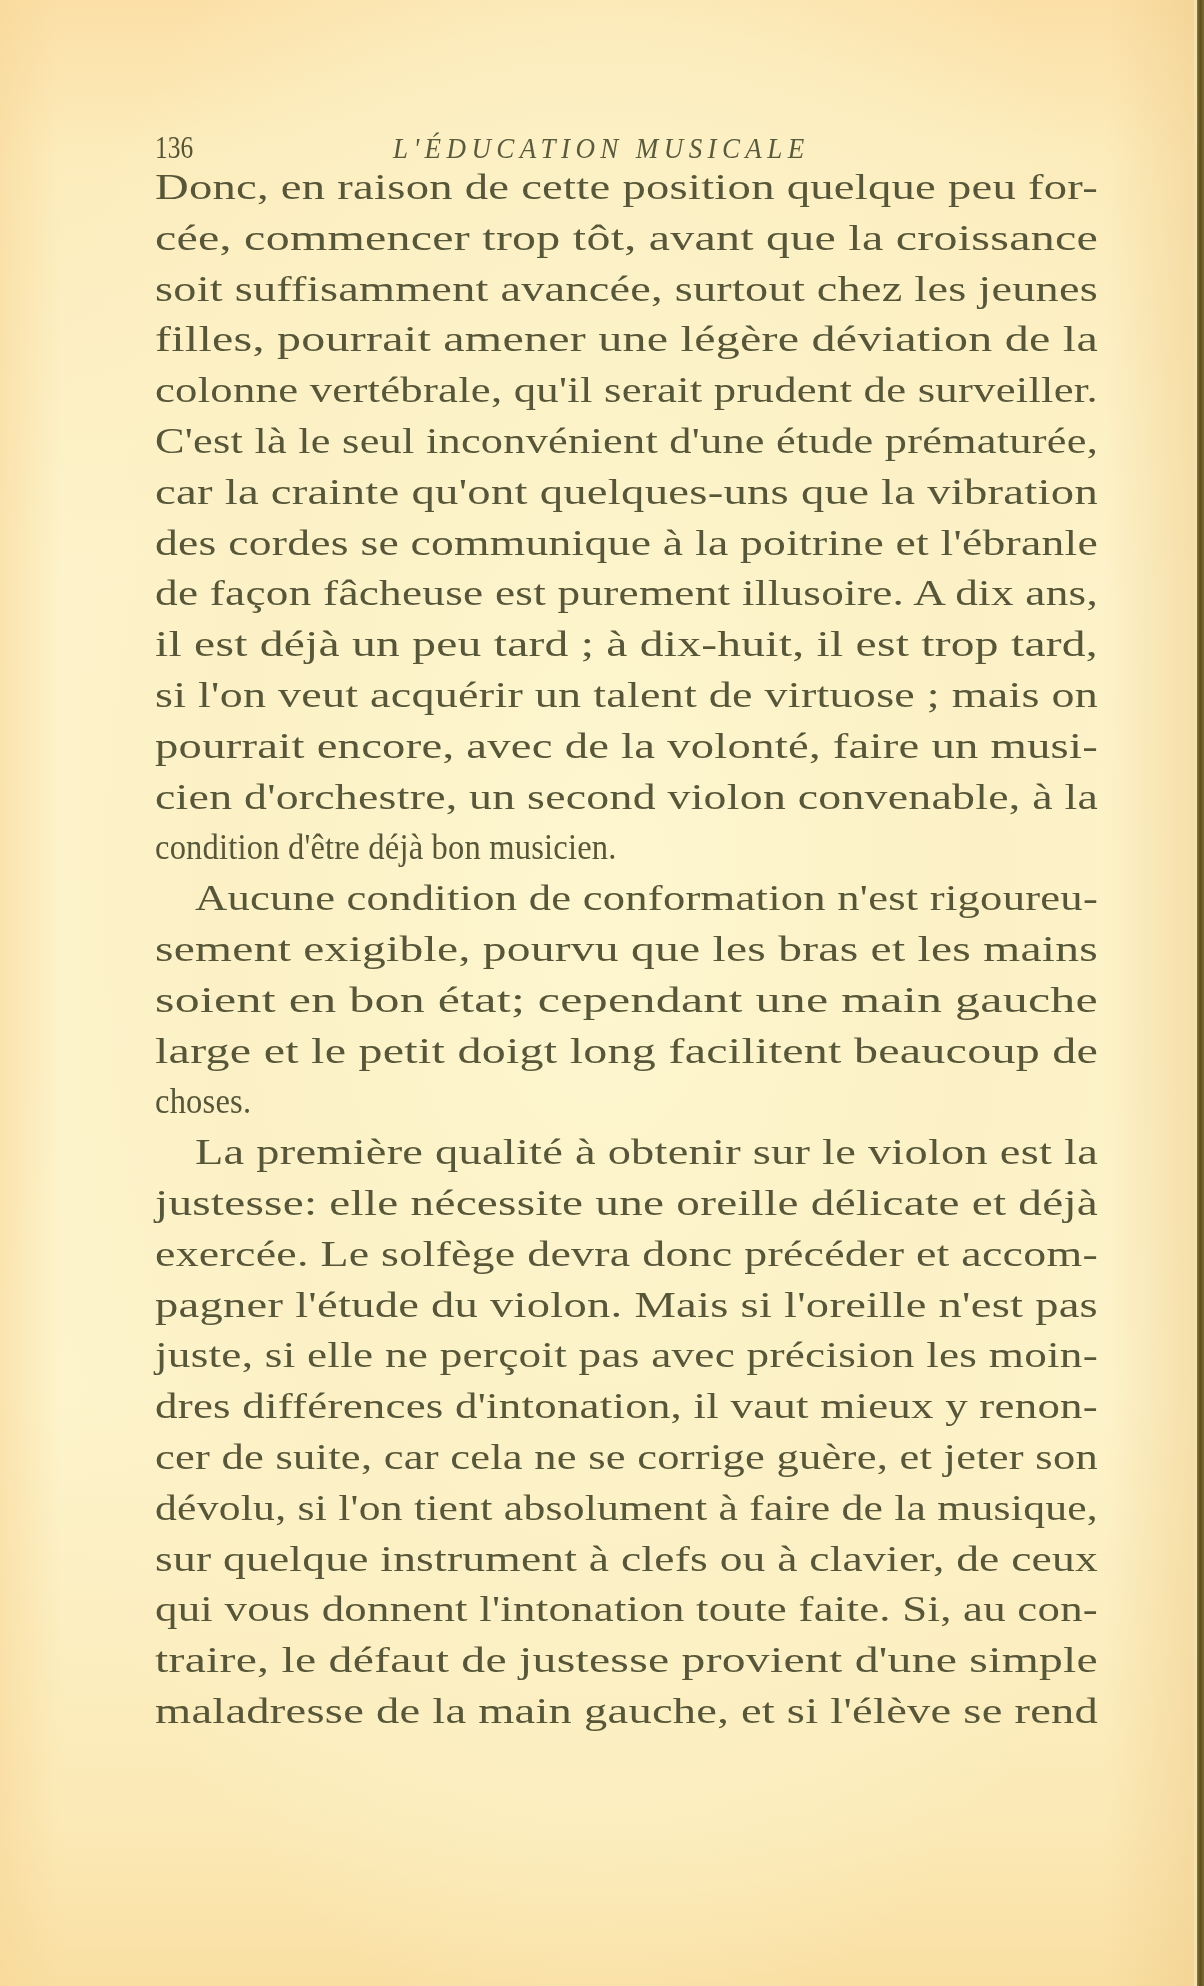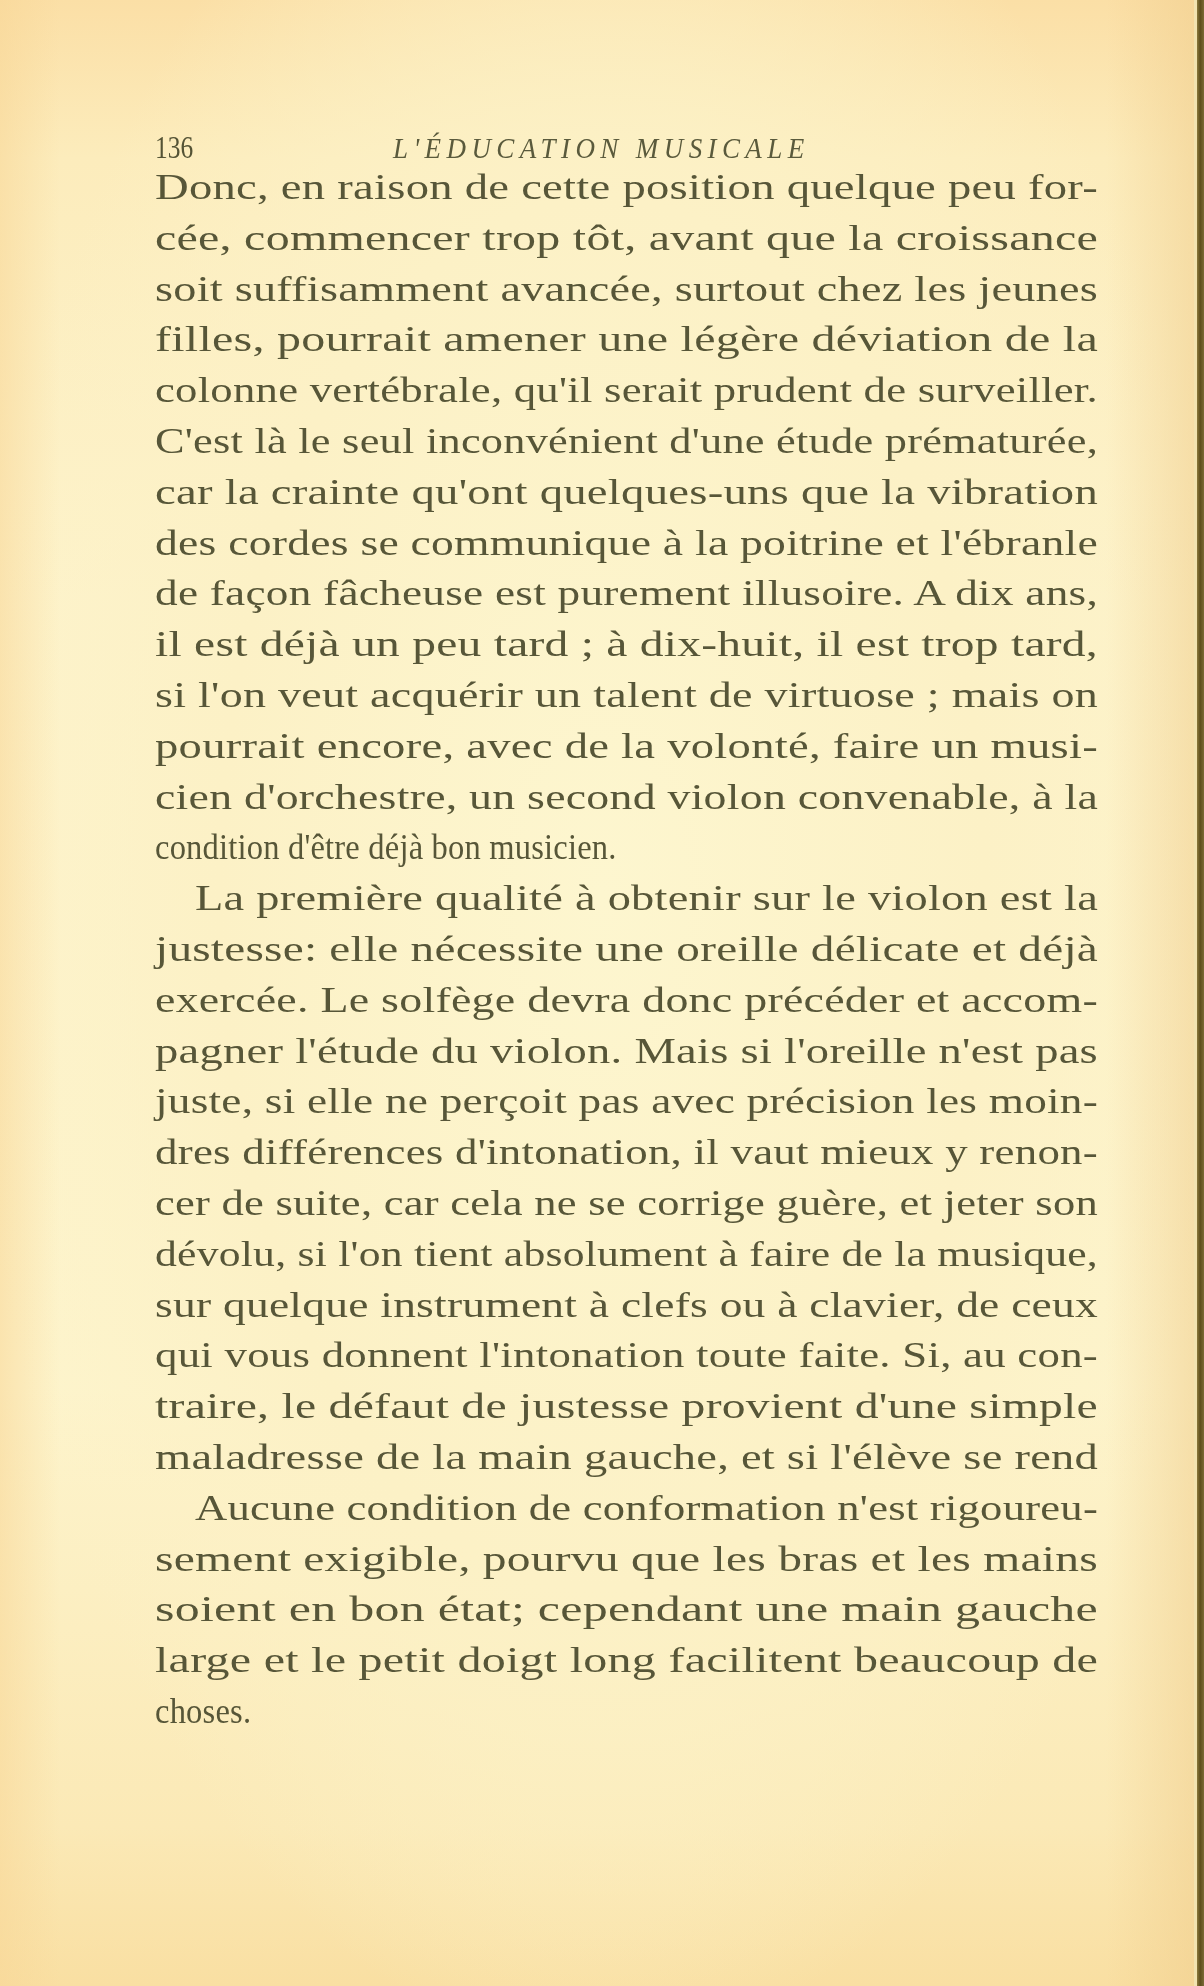--- a/index.html
+++ b/index.html
@@ -131,34 +131,34 @@
     <span class="line" style="display: block; text-align: left; text-align-last: left; white-space: nowrap; transform-origin: left center; transform: scaleX(1.3024);">des cordes se communique à la poitrine et l'ébranle</span>
     <span class="line" style="display: block; text-align: left; text-align-last: left; white-space: nowrap; transform-origin: left center; transform: scaleX(1.2924);">de façon fâcheuse est purement illusoire. A dix ans,</span>
     <span class="line" style="display: block; text-align: left; text-align-last: left; white-space: nowrap; transform-origin: left center; transform: scaleX(1.3563);">il est déjà un peu tard ; à dix-huit, il est trop tard,</span>
     <span class="line" style="display: block; text-align: left; text-align-last: left; white-space: nowrap; transform-origin: left center; transform: scaleX(1.3157);">si l'on veut acquérir un talent de virtuose ; mais on</span>
     <span class="line" style="display: block; text-align: left; text-align-last: left; white-space: nowrap; transform-origin: left center; transform: scaleX(1.332);">pourrait encore, avec de la volonté, faire un musi-</span>
     <span class="line" style="display: block; text-align: left; text-align-last: left; white-space: nowrap; transform-origin: left center; transform: scaleX(1.3077);">cien d'orchestre, un second violon convenable, à la</span>
     <span class="line last" style="display: block; text-align: left; text-align-last: left; white-space: nowrap; transform-origin: left center; transform: scaleX(0.93);">condition d'être déjà bon musicien.</span>
   </div>
 
   <div>
+    <span class="line indent" style="display: block; text-align: left; text-align-last: left; white-space: nowrap; transform-origin: left center; transform: scaleX(1.2738); padding-left: 0px; margin-left: 40px;">Aucune condition de conformation n'est rigoureu-</span>
+    <span class="line" style="display: block; text-align: left; text-align-last: left; white-space: nowrap; transform-origin: left center; transform: scaleX(1.3567);">sement exigible, pourvu que les bras et les mains</span>
+    <span class="line" style="display: block; text-align: left; text-align-last: left; white-space: nowrap; transform-origin: left center; transform: scaleX(1.4264);">soient en bon état; cependant une main gauche</span>
+    <span class="line" style="display: block; text-align: left; text-align-last: left; white-space: nowrap; transform-origin: left center; transform: scaleX(1.3708);">large et le petit doigt long facilitent beaucoup de</span>
+    <span class="line last" style="display: block; text-align: left; text-align-last: left; white-space: nowrap; transform-origin: left center; transform: scaleX(0.93);">choses.</span>
+  </div>
+
+  <div>
     <span class="line indent" style="display: block; text-align: left; text-align-last: left; white-space: nowrap; transform-origin: left center; transform: scaleX(1.3249); padding-left: 0px; margin-left: 40px;">La première qualité à obtenir sur le violon est la</span>
     <span class="line" style="display: block; text-align: left; text-align-last: left; white-space: nowrap; transform-origin: left center; transform: scaleX(1.3479);">justesse: elle nécessite une oreille délicate et déjà</span>
     <span class="line" style="display: block; text-align: left; text-align-last: left; white-space: nowrap; transform-origin: left center; transform: scaleX(1.3114);">exercée. Le solfège devra donc précéder et accom-</span>
     <span class="line" style="display: block; text-align: left; text-align-last: left; white-space: nowrap; transform-origin: left center; transform: scaleX(1.3301);">pagner l'étude du violon. Mais si l'oreille n'est pas</span>
     <span class="line" style="display: block; text-align: left; text-align-last: left; white-space: nowrap; transform-origin: left center; transform: scaleX(1.2918);">juste, si elle ne perçoit pas avec précision les moin-</span>
     <span class="line" style="display: block; text-align: left; text-align-last: left; white-space: nowrap; transform-origin: left center; transform: scaleX(1.2821);">dres différences d'intonation, il vaut mieux y renon-</span>
     <span class="line" style="display: block; text-align: left; text-align-last: left; white-space: nowrap; transform-origin: left center; transform: scaleX(1.2727);">cer de suite, car cela ne se corrige guère, et jeter son</span>
     <span class="line" style="display: block; text-align: left; text-align-last: left; white-space: nowrap; transform-origin: left center; transform: scaleX(1.2457);">dévolu, si l'on tient absolument à faire de la musique,</span>
     <span class="line" style="display: block; text-align: left; text-align-last: left; white-space: nowrap; transform-origin: left center; transform: scaleX(1.2985);">sur quelque instrument à clefs ou à clavier, de ceux</span>
     <span class="line" style="display: block; text-align: left; text-align-last: left; white-space: nowrap; transform-origin: left center; transform: scaleX(1.2805);">qui vous donnent l'intonation toute faite. Si, au con-</span>
     <span class="line" style="display: block; text-align: left; text-align-last: left; white-space: nowrap; transform-origin: left center; transform: scaleX(1.3608);">traire, le défaut de justesse provient d'une simple</span>
     <span class="line" style="display: block; text-align: left; text-align-last: left; white-space: nowrap; transform-origin: left center; transform: scaleX(1.3275);">maladresse de la main gauche, et si l'élève se rend</span>
   </div>
-
-  <div>
-    <span class="line indent" style="display: block; text-align: left; text-align-last: left; white-space: nowrap; transform-origin: left center; transform: scaleX(1.2738); padding-left: 0px; margin-left: 40px;">Aucune condition de conformation n'est rigoureu-</span>
-    <span class="line" style="display: block; text-align: left; text-align-last: left; white-space: nowrap; transform-origin: left center; transform: scaleX(1.3567);">sement exigible, pourvu que les bras et les mains</span>
-    <span class="line" style="display: block; text-align: left; text-align-last: left; white-space: nowrap; transform-origin: left center; transform: scaleX(1.4264);">soient en bon état; cependant une main gauche</span>
-    <span class="line" style="display: block; text-align: left; text-align-last: left; white-space: nowrap; transform-origin: left center; transform: scaleX(1.3708);">large et le petit doigt long facilitent beaucoup de</span>
-    <span class="line last" style="display: block; text-align: left; text-align-last: left; white-space: nowrap; transform-origin: left center; transform: scaleX(0.93);">choses.</span>
-  </div>
 </div>
 
 </body></html>

